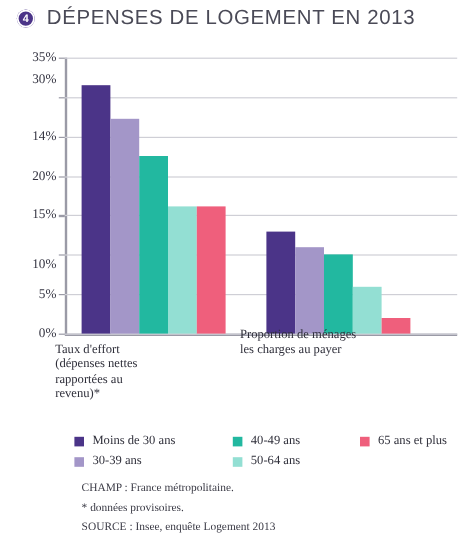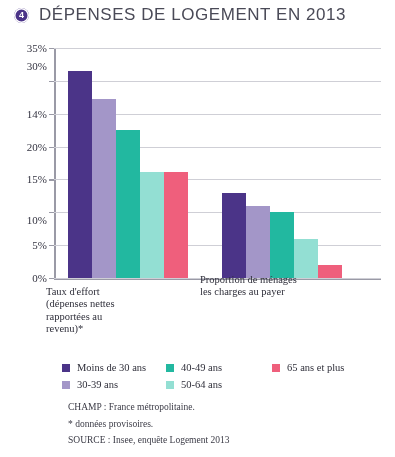--- a/index.html
+++ b/index.html
@@ -103,21 +103,21 @@
   }
   .legend-item{
     display:flex;align-items:center;
     font-size:10.5px;
     color:#2f2f3a;
     white-space:nowrap;
   }
   .legend-swatch{
     width:8px;height:8px;margin-right:7px;flex:0 0 auto;
   }
-  .lcol1{width:104px;}
+  .lcol1{width:132px;}
   .lcol2{width:106px;}
   .lcol3{width:auto;}
 
   
   .notes{
     position:absolute;left:68px;top:402px;width:320px;
   }
   .note{
     font-size:9.5px;
     color:#3b3b46;

